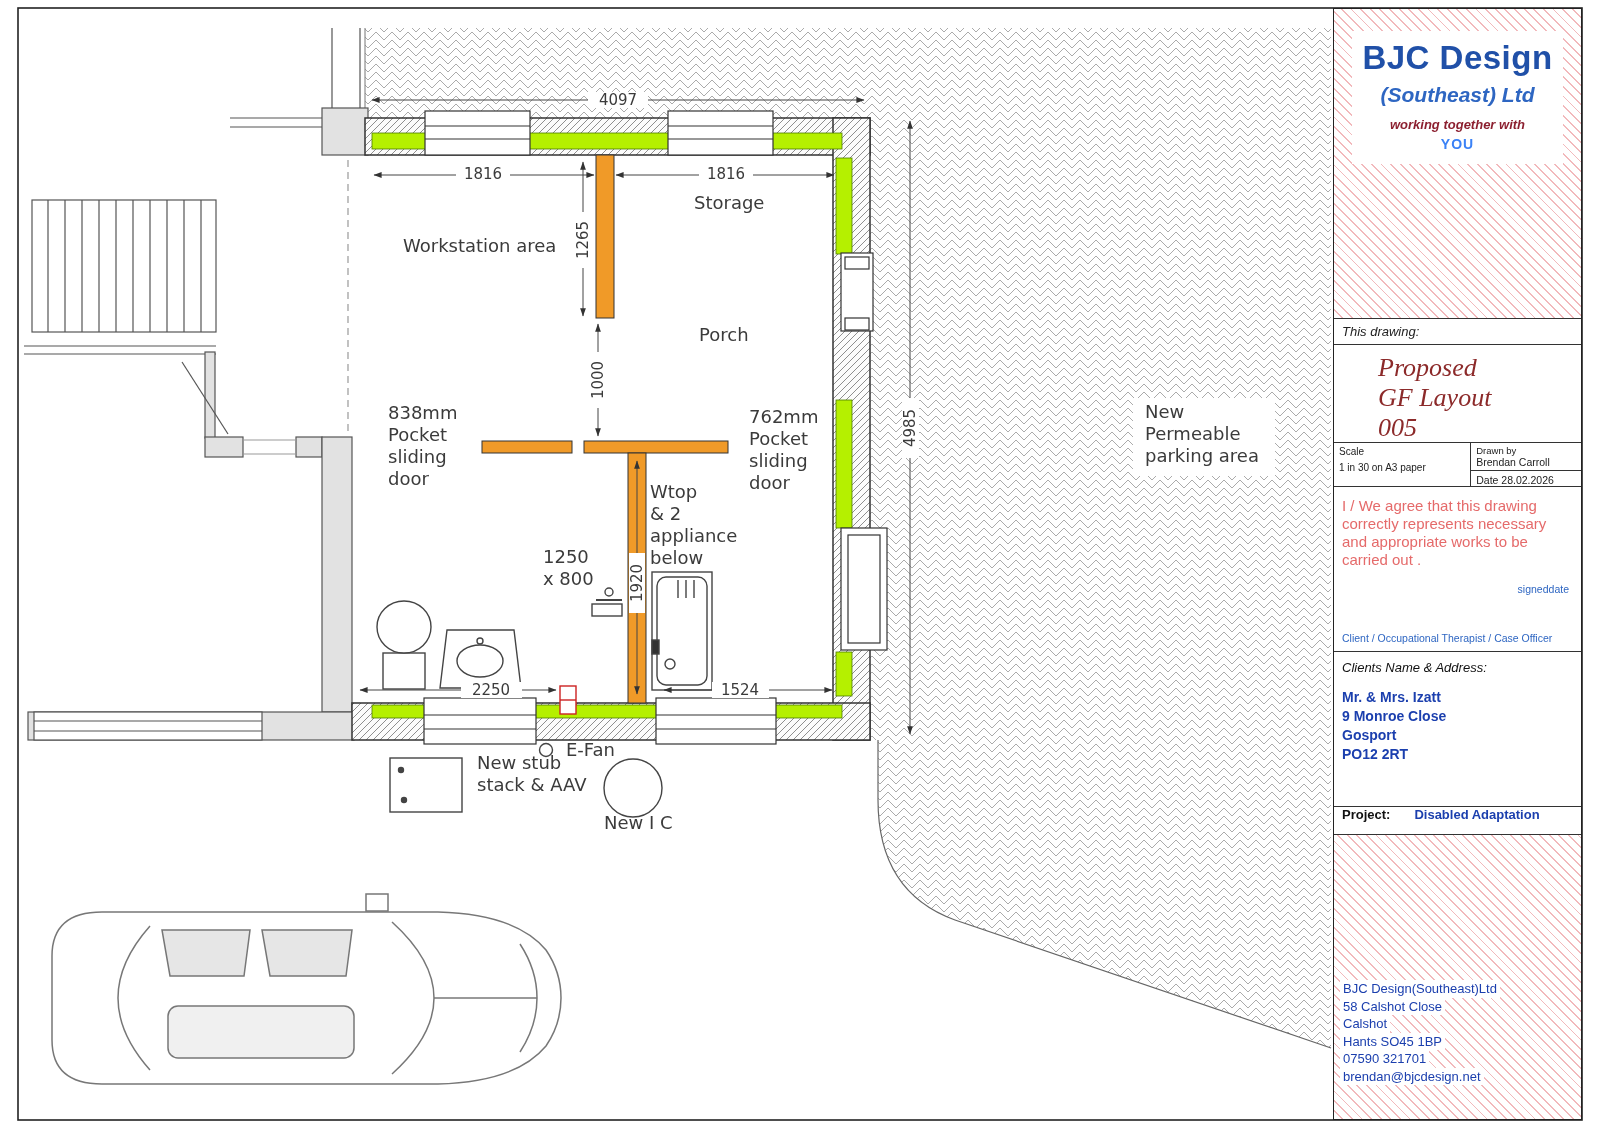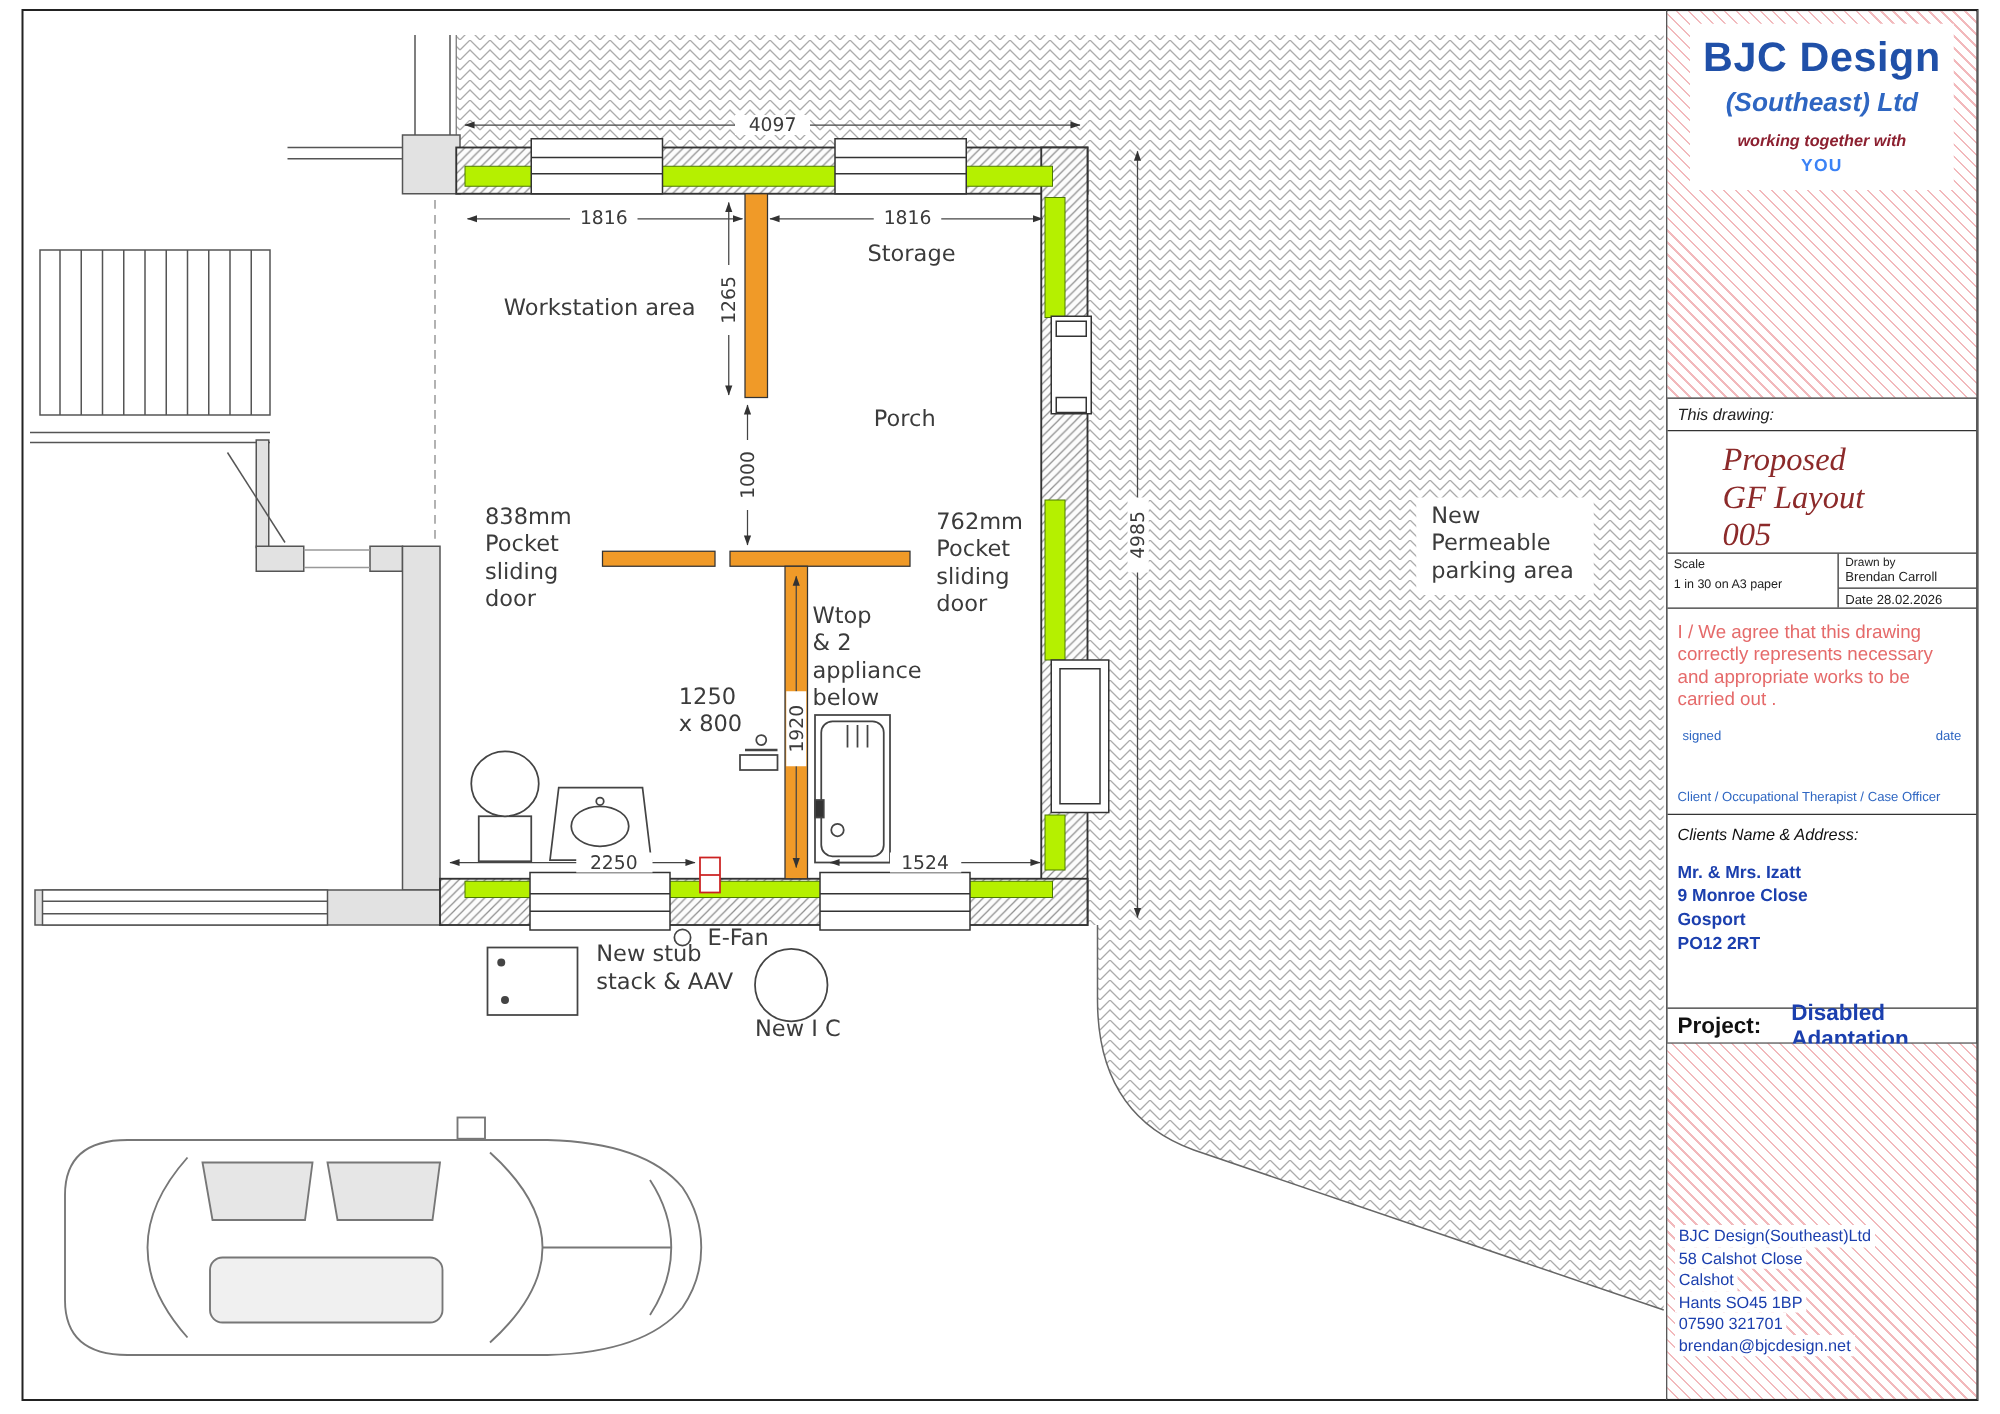--- a/index.html
+++ b/index.html
@@ -7,45 +7,45 @@
   .plan{position:absolute;left:0;top:0}
   .plan text{font-family:"DejaVu Sans",sans-serif;fill:#3b3b3b}
   .t-dim{font-size:15px}
   .t-lbl{font-size:18px}
 
   
   .tb{position:absolute;left:1333px;top:8px;width:249px;height:1112px;background:#fff;border:1.6px solid #222;display:flex;flex-direction:column;box-sizing:border-box}
   .tb-sec{border-bottom:1.2px solid #333;box-sizing:border-box}
   .hatch{background:repeating-linear-gradient(45deg,#fff 0 5.5px,#f2b9bc 5.5px 6.8px)}
   .tb-logo{height:310px;text-align:center}
-  .logo-card{display:inline-block;background:#fff;margin-top:10px;padding:8px 10px 12px}
+  .logo-card{display:inline-block;background:#fff;margin-top:22px;padding:8px 10px 12px}
   .company{font-size:33px;font-weight:bold;color:#2050a8;letter-spacing:.5px}
   .company-sub{font-size:21px;font-weight:bold;font-style:italic;color:#2e66c2;margin-top:6px}
   .tagline{font-size:13px;font-weight:bold;font-style:italic;color:#8c2030;margin-top:10px}
   .you{font-size:14px;font-weight:bold;color:#3b82f6;margin-top:4px;letter-spacing:1px}
   .tb-thisdraw{height:26px;font-size:13px;font-style:italic;color:#222;padding:5px 0 0 8px}
   .tb-title{height:142px;position:relative}
   .big-title{padding:8px 0 0 44px;font-family:"Liberation Serif",serif;font-style:italic;font-size:26px;line-height:30px;color:#8c2a2a}
   .scale-row{position:absolute;left:0;right:0;bottom:0;height:44px;border-top:1px solid #333;display:flex;color:#222;box-sizing:border-box}
   .scale-left{flex:1.15;padding:3px 5px}
   .scale-left .lab{font-size:10px}
   .scale-left .val{font-size:10px;margin-top:5px}
   .scale-right{flex:1;border-left:1px solid #333;display:flex;flex-direction:column}
   .drawnby{flex:1.3;padding:2px 5px;text-align:left}
   .drawnby .lab{font-size:9.5px}
   .drawnby .val{font-size:10.5px}
   .daterow{border-top:1px solid #333;padding:3px 5px;font-size:10.5px}
   .tb-agree{height:165px;padding:10px 8px 0;position:relative;box-sizing:border-box}
   .agree-text{color:#e56a6a;font-size:15px;line-height:18px}
-  .sign-row{display:flex;justify-content:space-between;margin-top:14px;color:#2e66c2;font-size:10.5px;padding:0 4px}
+  .sign-row{display:flex;justify-content:flex-end;margin-top:14px;color:#2e66c2;font-size:10.5px;padding:0 4px}
   .roles{position:absolute;left:8px;bottom:7px;color:#2e66c2;font-size:10.5px}
   .tb-clients{height:155px;padding:8px;box-sizing:border-box}
   .clients-h{font-size:13px;font-style:italic;color:#111}
   .client-lines{margin-top:13px;color:#1b3fae;font-weight:bold;font-size:14px;line-height:19px}
-  .tb-project{height:28px;display:flex;align-items:center;font-size:18px}
+  .tb-project{height:28px;display:flex;align-items:flex-start;font-size:13px}
   .project-label{font-weight:bold;color:#111;padding-left:8px}
   .project-value{color:#1b3fae;font-weight:bold;margin-left:24px}
   .tb-footer{flex:1;position:relative;border-bottom:none}
   .footer-lines{position:absolute;left:6px;bottom:34px;font-size:13px;line-height:17.5px;color:#1b3fae}
   .footer-lines span{display:table;background:#fff;padding:0 3px}
 </style>
 </head>
 <body>
 
 <svg class="plan" width="1600" height="1131" viewBox="0 0 1600 1131">

